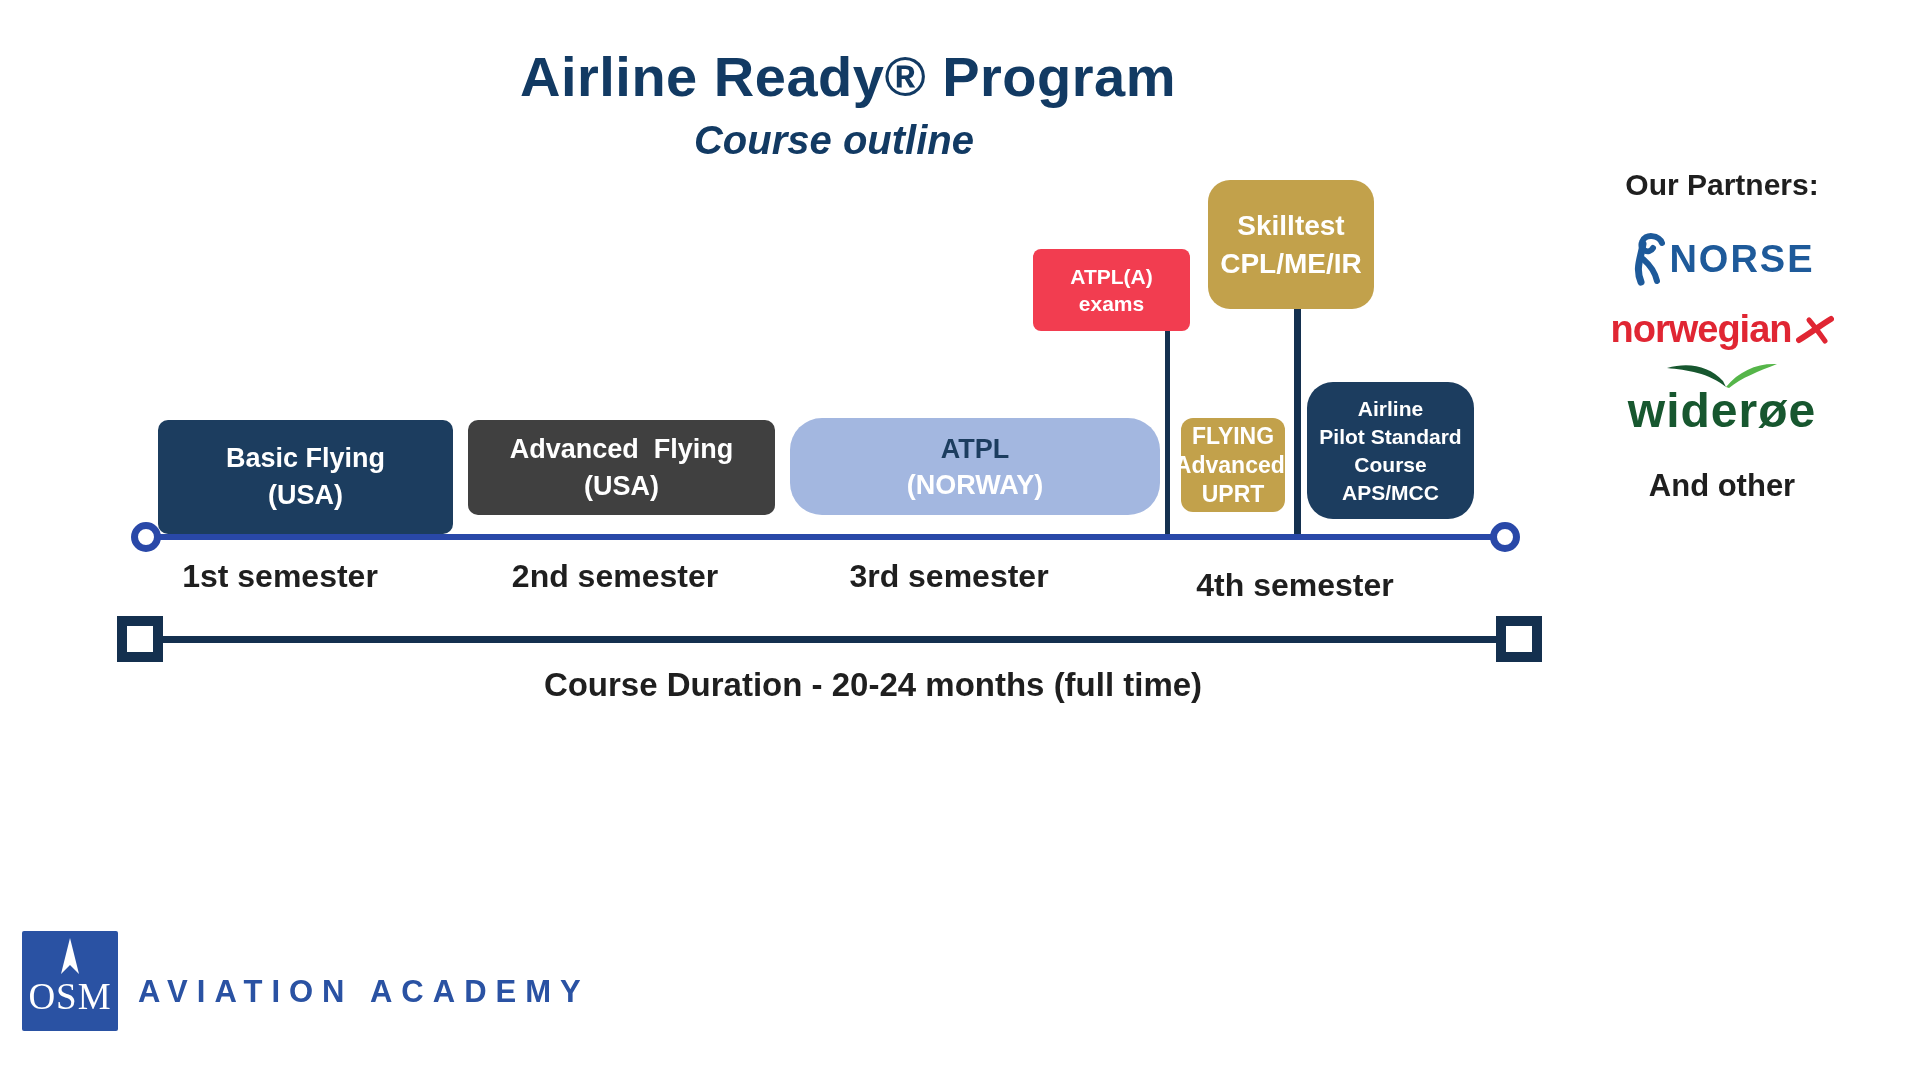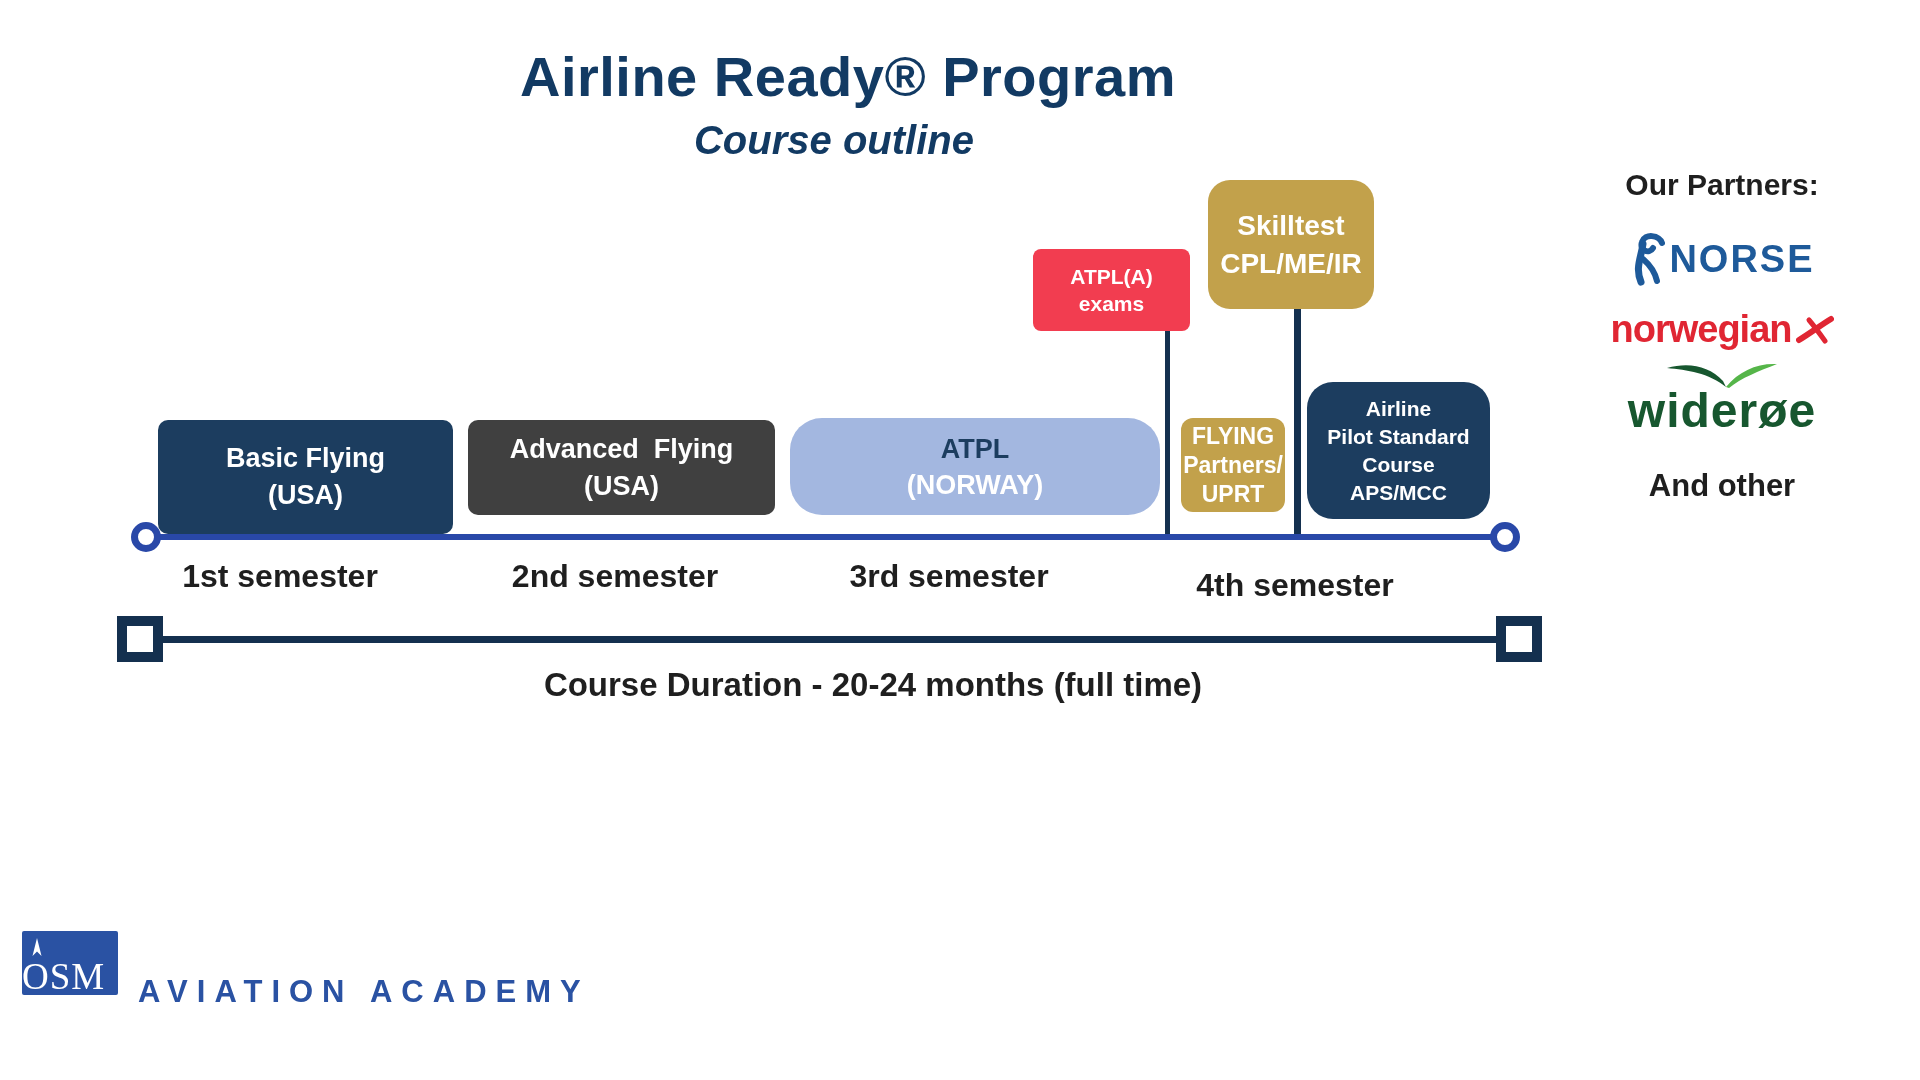--- a/index.html
+++ b/index.html
@@ -15,21 +15,21 @@
   
   .block { position:absolute; display:flex; flex-direction:column; align-items:center;
            justify-content:center; text-align:center; color:#ffffff; font-weight:700; }
   .block-line { white-space:pre-wrap; }
   #block-basic    { left:158px;  top:420px; width:295px; height:114px; background:#1C3D5F; border-radius:10px; font-size:27px; line-height:37px; }
   #block-advanced { left:468px;  top:420px; width:307px; height:95px; background:#404040; border-radius:10px; font-size:27px; line-height:37px; }
   #block-atpl     { left:790px;  top:418px; width:370px; height:97px; background:#A3B7E0; border-radius:32px; font-size:27px; line-height:36px; }
   #block-atpl .atpl-line1 { color:#1C3D5F; }
   #block-atpl .atpl-line2 { color:#ffffff; }
   #block-flying   { left:1181px; top:418px; width:104px; height:94px; background:#C2A14B; border-radius:12px; font-size:23px; line-height:29px; }
-  #block-aps      { left:1307px; top:382px; width:183px; height:137px; background:#1C3D5F; border-radius:26px; font-size:21px; line-height:28px; }
+  #block-aps      { left:1307px; top:382px; width:167px; height:137px; background:#1C3D5F; border-radius:26px; font-size:21px; line-height:28px; }
 
   
   #callout-atpla     { left:1033px; top:249px; width:157px; height:82px;  background:#F23D50; border-radius:8px; font-size:21px; line-height:27px; }
   #callout-skilltest { left:1208px; top:180px; width:166px; height:129px; background:#C2A14B; border-radius:22px; font-size:28px; line-height:38px; }
 
   
   .connector { position:absolute; background:#14304F; }
   #connector-atpla     { left:1165px; top:328px; width:5px; height:210px; }
   #connector-skilltest { left:1294px; top:306px; width:7px; height:232px; }
 
@@ -64,22 +64,22 @@
   #norse-row { margin-top:30px; gap:4px; }
   .norse-word { font-size:38px; font-weight:800; color:#1E5A9A; letter-spacing:2px; }
   #norwegian-row { margin-top:22px; gap:4px; }
   .norwegian-word { font-size:38px; font-weight:800; color:#E02633; letter-spacing:-1px; }
   #wideroe-col { margin-top:10px; }
   #wideroe-col svg { display:block; margin:0 auto; }
   .wideroe-word { font-size:48px; font-weight:700; color:#17572F; letter-spacing:1px; margin-top:-8px; }
   .partners-footer { margin-top:28px; font-size:31px; font-weight:700; color:#1F1F1F; line-height:40px; }
 
   
-  #osm-logo { position:absolute; left:22px; top:931px; width:96px; height:64px; background:#2A52A3;
-              border-radius:2px; display:flex; flex-direction:column; align-items:flex-start; }
+  #osm-logo { position:absolute; left:22px; top:931px; width:96px; height:100px; background:#2A52A3;
+              border-radius:2px; display:flex; flex-direction:column; align-items:center; }
   #osm-logo svg { margin-top:7px; }
   .osm-text { font-family:"Liberation Serif", serif; font-size:37px; color:#ffffff;
               letter-spacing:1px; line-height:36px; margin-top:1px; }
   #brand-text { position:absolute; left:138px; top:974px; font-size:31px; font-weight:700;
                 letter-spacing:9px; color:#2A52A3; white-space:nowrap; }
 </style>
 </head>
 <body>
 
 <div id="canvas">
@@ -110,21 +110,21 @@
     <div class="block-line">(USA)</div>
   </div>
 
   <div class="block" id="block-atpl">
     <div class="block-line atpl-line1">ATPL</div>
     <div class="block-line atpl-line2">(NORWAY)</div>
   </div>
 
   <div class="block" id="block-flying">
     <div class="block-line">FLYING</div>
-    <div class="block-line">Partners/</div>
+    <div class="block-line">Advanced/</div>
     <div class="block-line">UPRT</div>
   </div>
 
   <div class="block" id="block-aps">
     <div class="block-line">Airline</div>
     <div class="block-line">Pilot Standard</div>
     <div class="block-line">Course</div>
     <div class="block-line">APS/MCC</div>
   </div>
 

